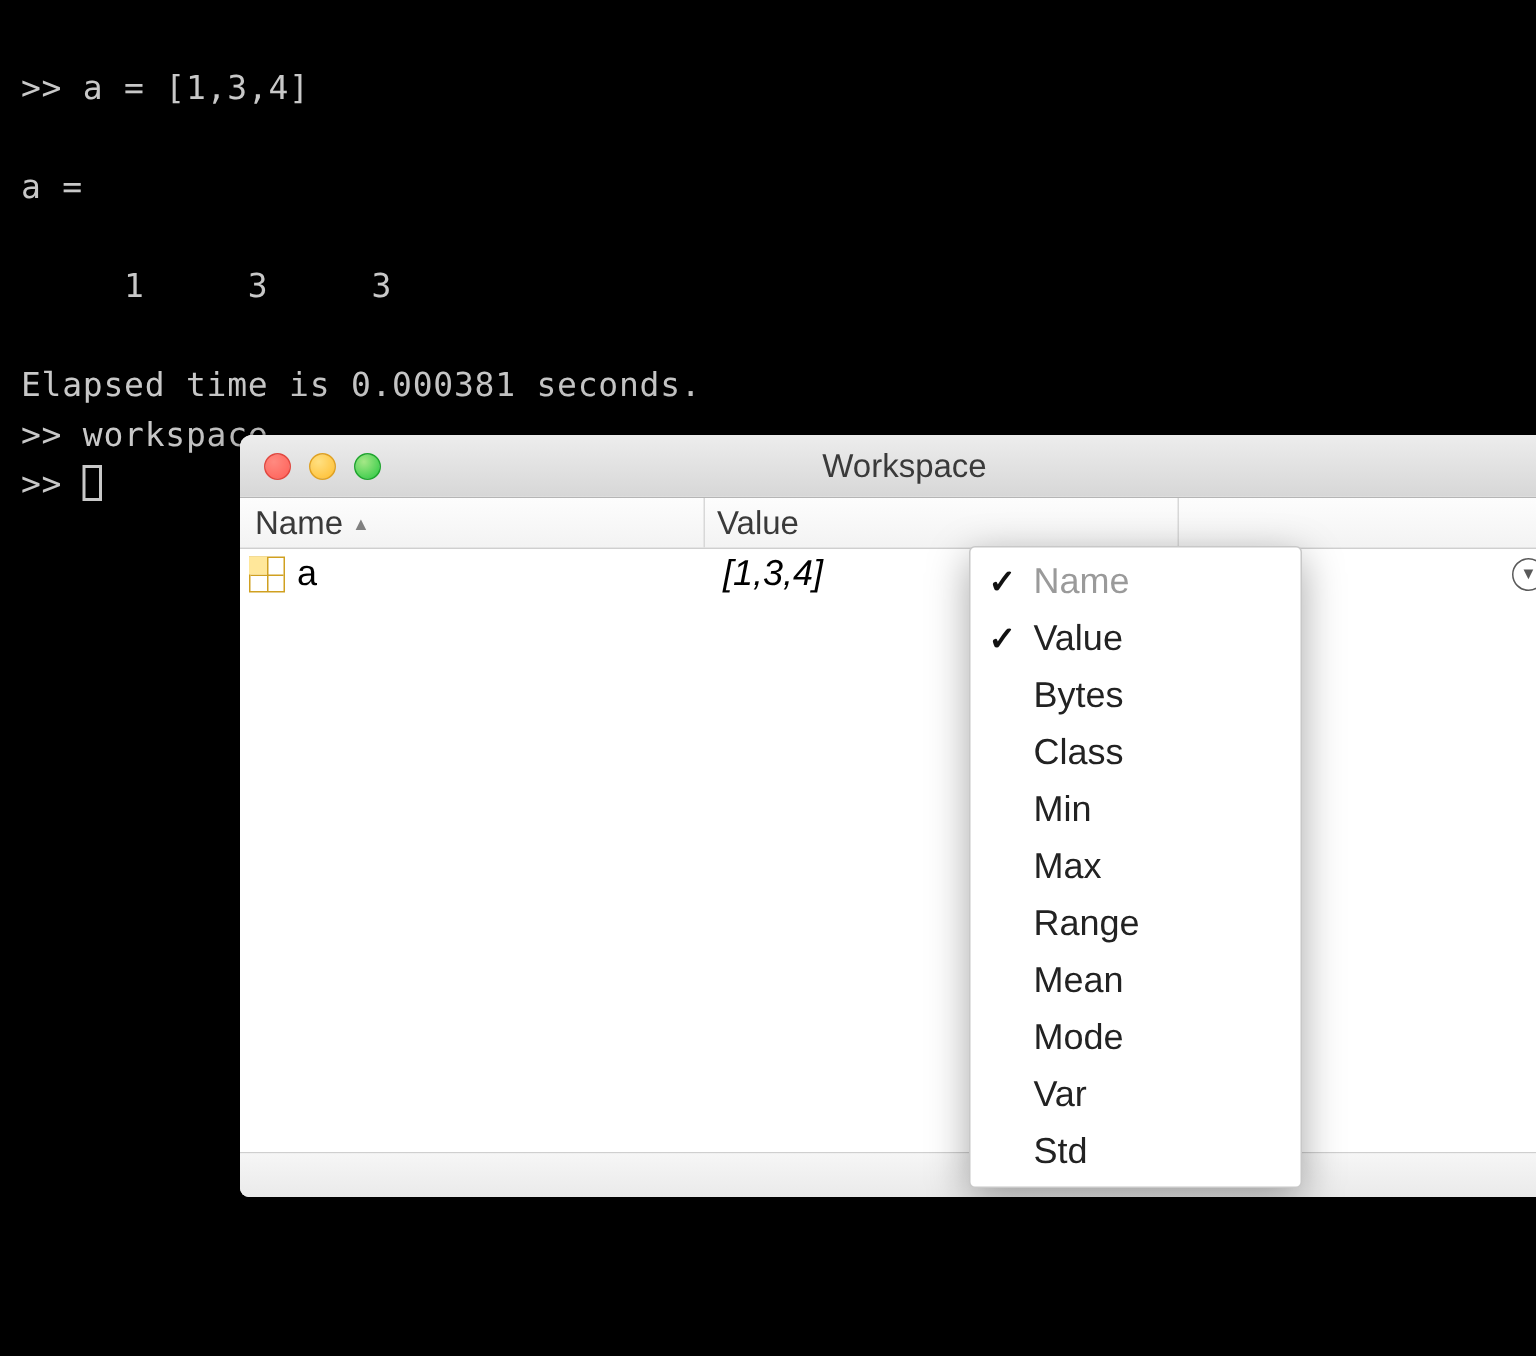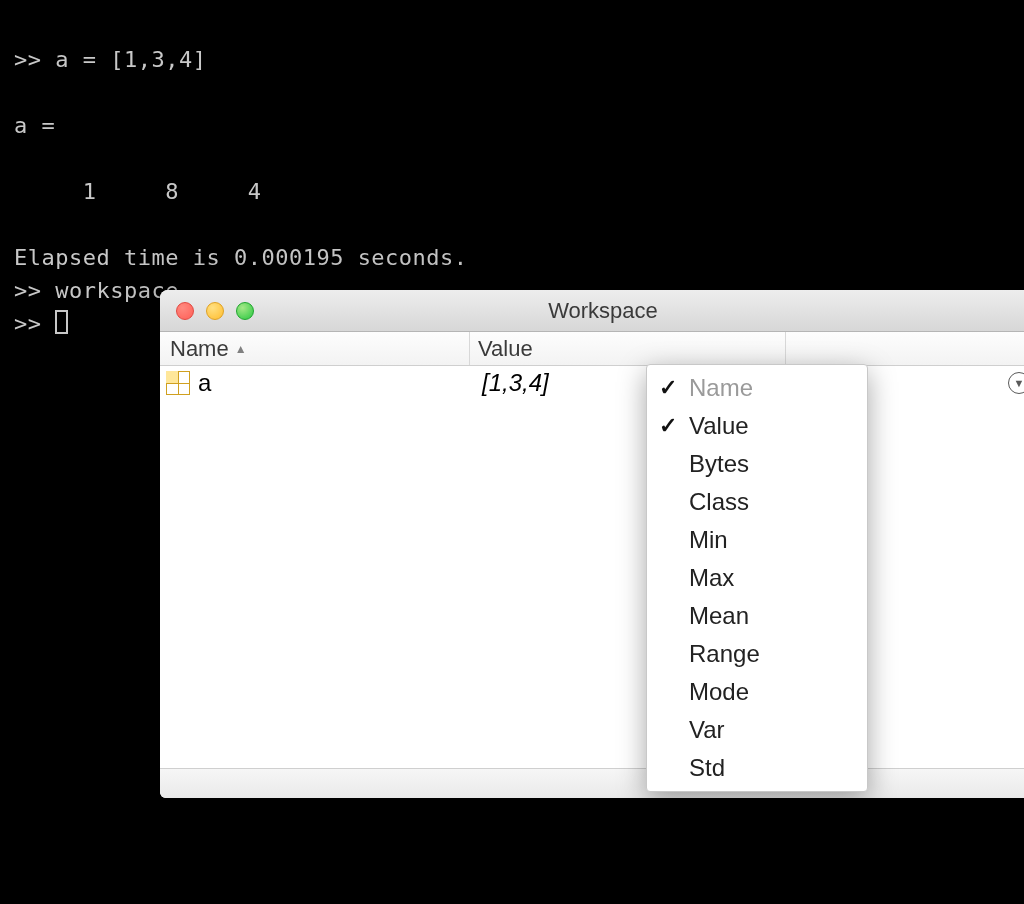--- a/index.html
+++ b/index.html
@@ -175,23 +175,23 @@
   .menu-item.disabled .menu-label { color: #9a9a9a; }
 </style>
 </head>
 <body>
 
 <div class="terminal">
 <span>&gt;&gt; a = [1,3,4]</span>
 <span></span>
 <span>a =</span>
 <span></span>
-<span>     1     8     4</span>
+<span>     1     3     3</span>
 <span></span>
-<span>Elapsed time is 0.000195 seconds.</span>
+<span>Elapsed time is 0.000381 seconds.</span>
 <span>&gt;&gt; workspace</span>
 <span>&gt;&gt; </span><span class="cursor"></span>
 </div>
 
 <div class="workspace-window">
   <div class="titlebar">
     <div class="traffic">
       <div class="traffic-dot tr-close"></div>
       <div class="traffic-dot tr-min"></div>
       <div class="traffic-dot tr-max"></div>
@@ -241,28 +241,28 @@
     <div class="menu-item">
       <span class="check-col"></span>
       <span class="menu-label">Min</span>
     </div>
     <div class="menu-item">
       <span class="check-col"></span>
       <span class="menu-label">Max</span>
     </div>
     <div class="menu-item">
       <span class="check-col"></span>
+      <span class="menu-label">Range</span>
+    </div>
+    <div class="menu-item">
+      <span class="check-col"></span>
       <span class="menu-label">Mean</span>
     </div>
     <div class="menu-item">
       <span class="check-col"></span>
-      <span class="menu-label">Range</span>
-    </div>
-    <div class="menu-item">
-      <span class="check-col"></span>
       <span class="menu-label">Mode</span>
     </div>
     <div class="menu-item">
       <span class="check-col"></span>
       <span class="menu-label">Var</span>
     </div>
     <div class="menu-item">
       <span class="check-col"></span>
       <span class="menu-label">Std</span>
     </div>

